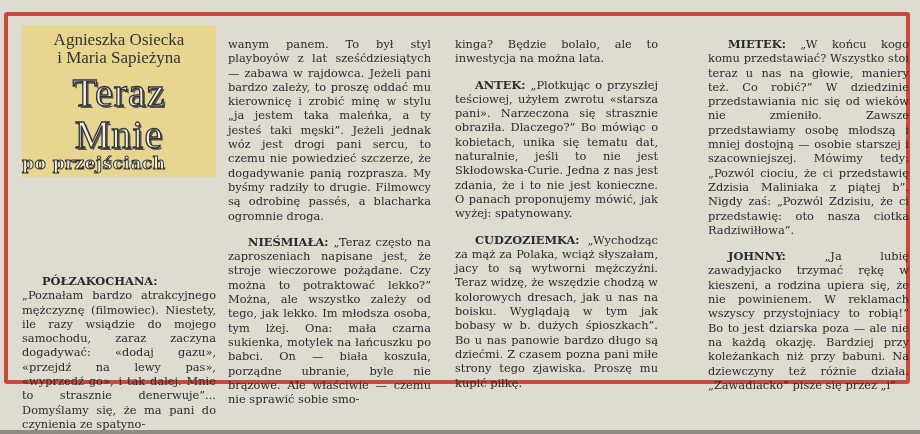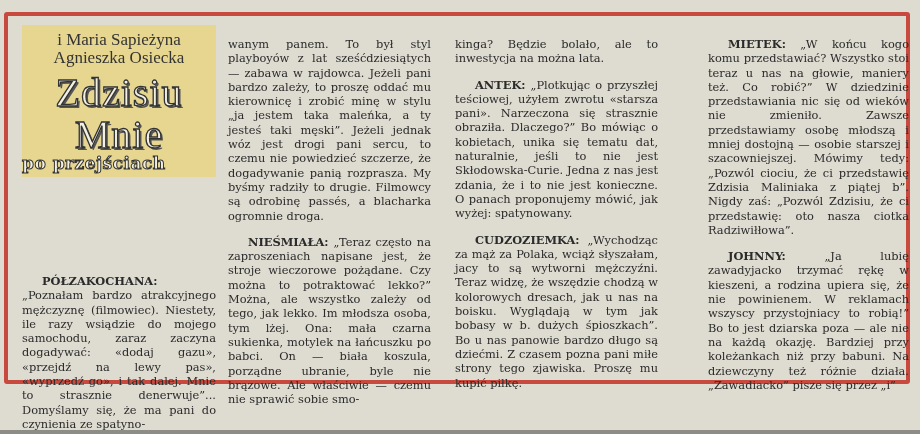--- a/index.html
+++ b/index.html
@@ -24,24 +24,24 @@
   .bottom-bar{position:absolute;left:0;top:430px;width:920px;height:4px;background:#8e8c86;}
 </style>
 </head>
 <body>
 
 <div class="page">
   <div class="frame"></div>
 
   <div class="title-box">
     <div class="authors">
+      <div>Agnieszka Osiecka</div>
       <div>i Maria Sapieżyna</div>
-      <div>Agnieszka Osiecka</div>
     </div>
-    <div class="big big1">Zdzisiu</div>
+    <div class="big big1">Teraz</div>
     <div class="big big2">Mnie</div>
     <div class="sub">po przejściach</div>
   </div>
 
   <div class="col c1">
     <p><b>PÓŁZAKOCHANA:</b><span> „Poznałam bardzo atrakcyjnego mężczyznę (filmowiec). Niestety, ile razy wsiądzie do mojego samochodu, zaraz zaczyna dogadywać: «dodaj gazu», «przejdź na lewy pas», «wyprzedź go», i tak dalej. Mnie to strasznie denerwuje”... Domyślamy się, że ma pani do czynienia ze spatyno-</span></p>
   </div>
 
   <div class="col c2">
     <p class="cont"><span>wanym panem. To był styl playboyów z lat sześćdziesiątych — zabawa w rajdowca. Jeżeli pani bardzo zależy, to proszę oddać mu kierownicę i zrobić minę w stylu „ja jestem taka maleńka, a ty jesteś taki męski”. Jeżeli jednak wóz jest drogi pani sercu, to czemu nie powiedzieć szczerze, że dogadywanie panią rozprasza. My byśmy radziły to drugie. Filmowcy są odrobinę passés, a blacharka ogromnie droga.</span></p>

